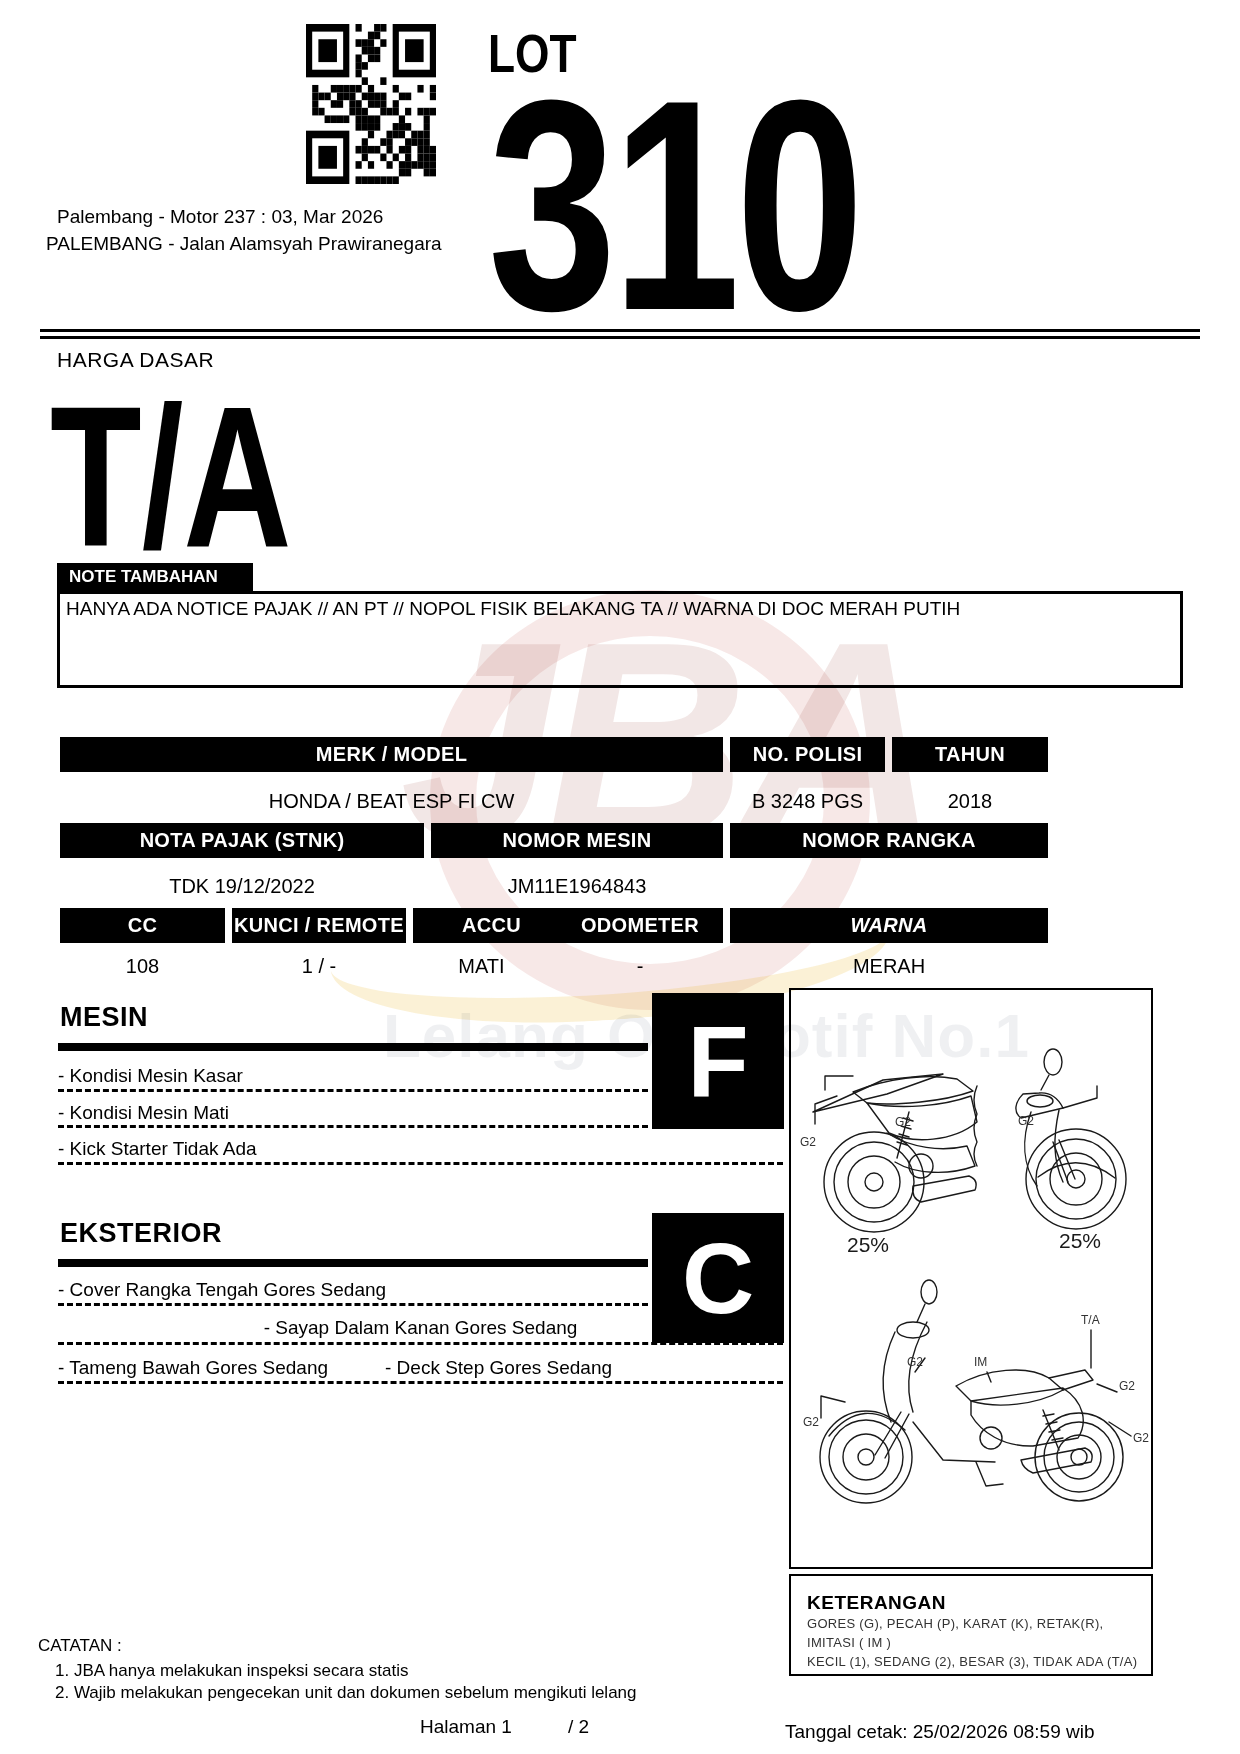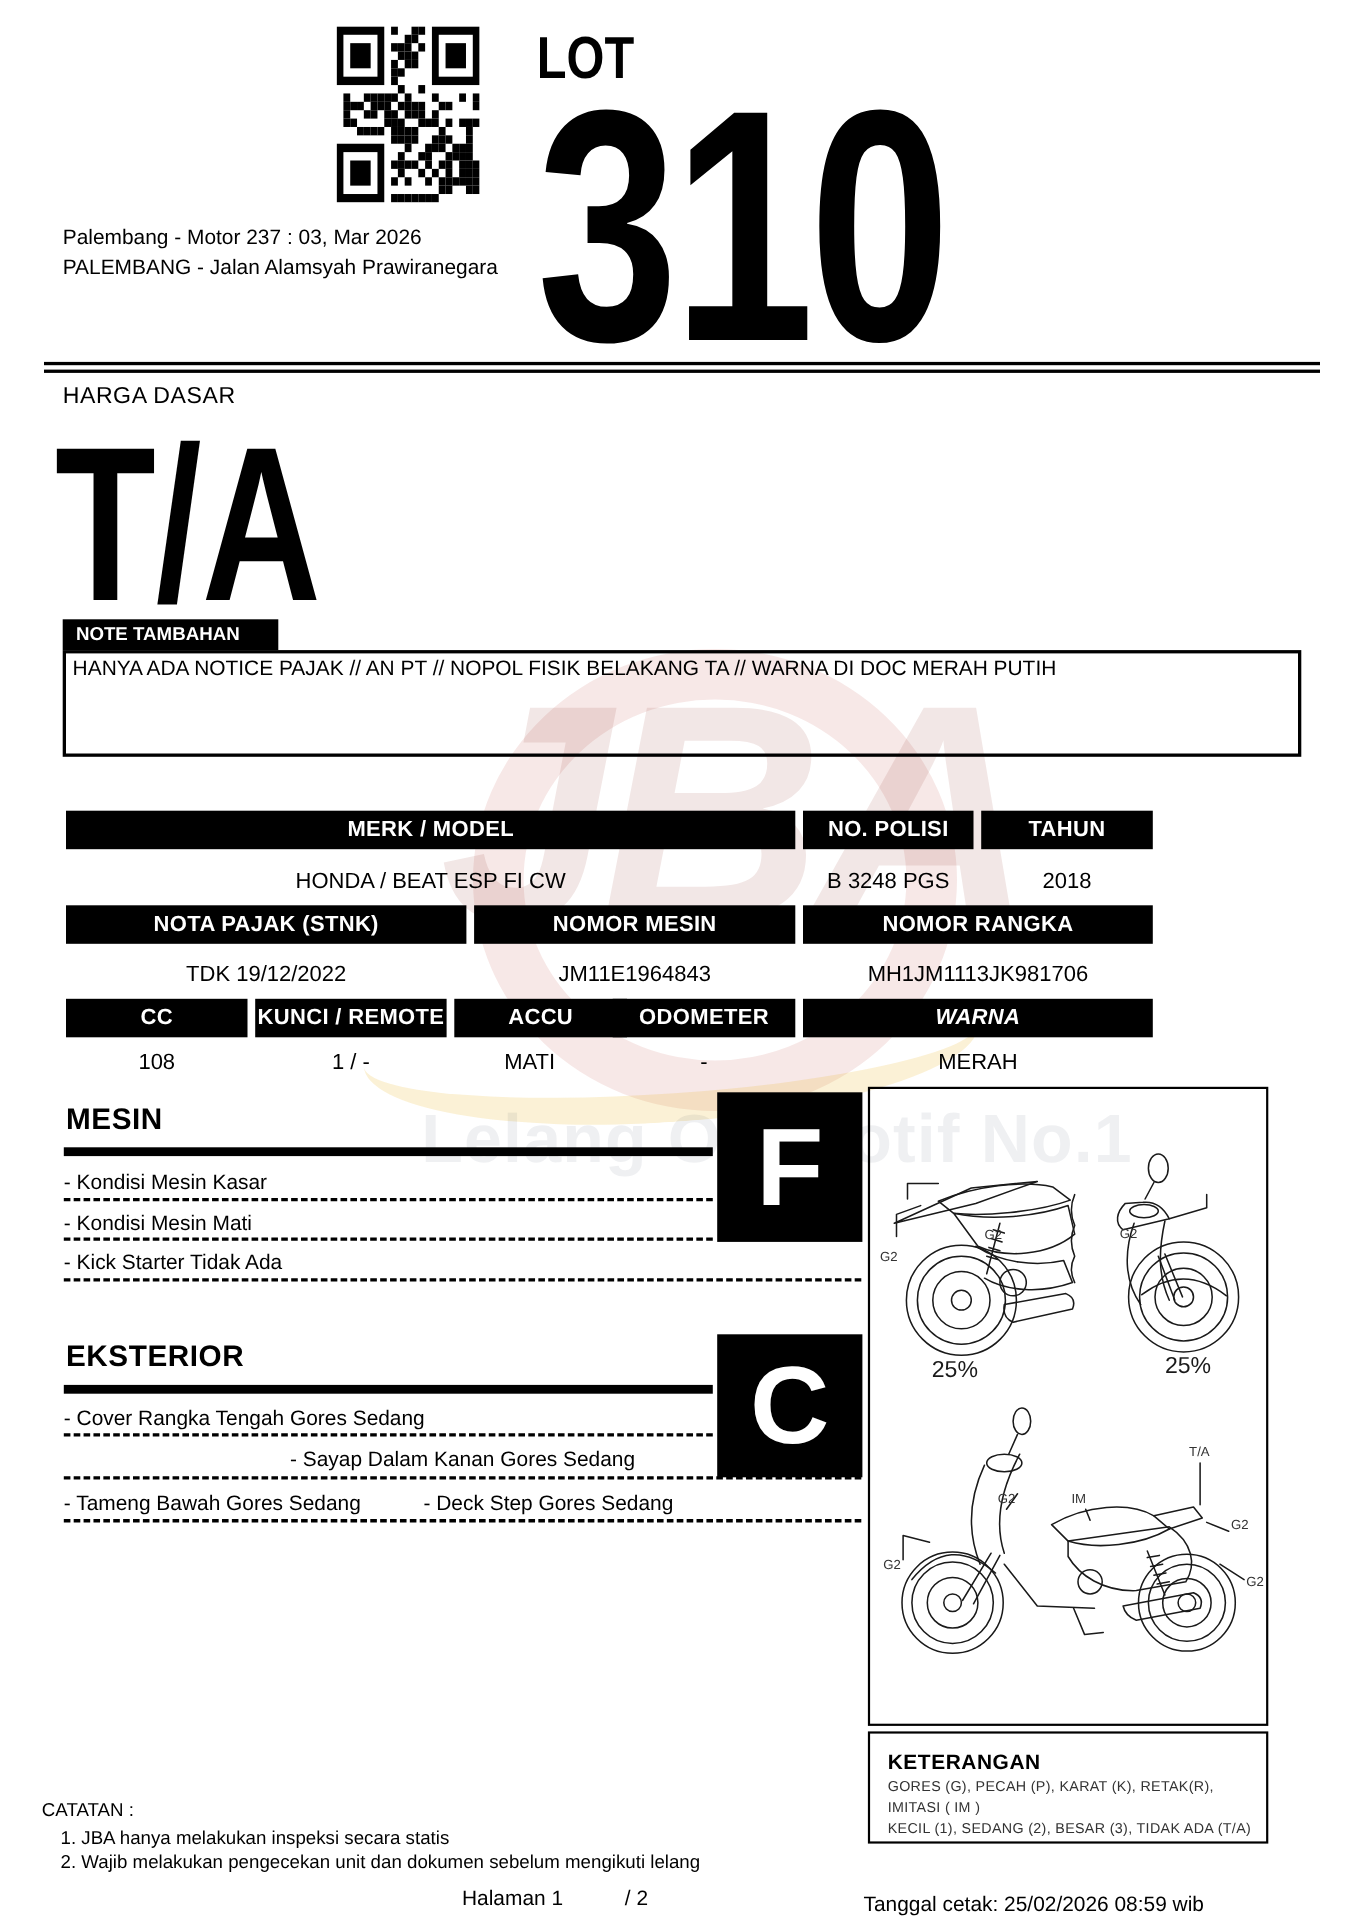--- a/index.html
+++ b/index.html
@@ -204,21 +204,21 @@
         <rect x="0" y="84" width="42" height="42"></rect>
         <rect x="6" y="90" width="30" height="30" fill="#fff"></rect>
         <rect x="12" y="96" width="18" height="18" fill="#000"></rect>
       </g>
     </svg>
 
   <div class="abs lot-label" style="left:488px; top:26px;">LOT</div>
   <div class="abs lot-number" style="left:488px; top:82px;">310</div>
 
   <div class="abs addr" style="left:57px; top:203px;">Palembang - Motor 237 : 03, Mar 2026</div>
-  <div class="abs addr" style="left:57px; top:230px;">PALEMBANG - Jalan Alamsyah Prawiranegara</div>
+  <div class="abs addr" style="left:46px; top:230px;">PALEMBANG - Jalan Alamsyah Prawiranegara</div>
 
   <div class="abs rule" style="top:329px;"></div>
   <div class="abs rule" style="top:336px;"></div>
 
   <div class="abs harga-label" style="left:57px; top:348px;">HARGA DASAR</div>
   <div class="abs harga-value" style="left:50px; top:382px;">T/A</div>
 
   <div class="abs note-label" style="left:57px; top:563px; width:196px; height:28px;">NOTE TAMBAHAN</div>
   <div class="abs note-box" style="left:57px; top:591px; width:1126px; height:97px;">
     <div class="note-text">HANYA ADA NOTICE PAJAK // AN PT // NOPOL FISIK BELAKANG TA // WARNA DI DOC MERAH PUTIH</div>
@@ -229,21 +229,20 @@
   <div class="abs hdr" style="left:892px; top:737px; width:156px;">TAHUN</div>
   <div class="abs val" style="left:60px; top:787px; width:663px;">HONDA / BEAT ESP FI CW</div>
   <div class="abs val" style="left:730px; top:787px; width:155px;">B 3248 PGS</div>
   <div class="abs val" style="left:892px; top:787px; width:156px;">2018</div>
 
   <div class="abs hdr" style="left:60px; top:823px; width:364px;">NOTA PAJAK (STNK)</div>
   <div class="abs hdr" style="left:431px; top:823px; width:292px;">NOMOR MESIN</div>
   <div class="abs hdr" style="left:730px; top:823px; width:318px;">NOMOR RANGKA</div>
   <div class="abs val" style="left:60px; top:872px; width:364px;">TDK 19/12/2022</div>
   <div class="abs val" style="left:431px; top:872px; width:292px;">JM11E1964843</div>
-  <div class="abs val" style="left:730px; top:872px; width:318px;">MH1JM1113JK981706</div>
 
   <div class="abs hdr" style="left:60px; top:908px; width:165px;">CC</div>
   <div class="abs hdr" style="left:232px; top:908px; width:174px;">KUNCI / REMOTE</div>
   <div class="abs hdr" style="left:413px; top:908px; width:157px;">ACCU</div>
   <div class="abs hdr" style="left:557px; top:908px; width:166px;">ODOMETER</div>
   <div class="abs hdr" style="left:730px; top:908px; width:318px;font-style:italic;">WARNA</div>
   <div class="abs val" style="left:60px; top:952px; width:165px;">108</div>
   <div class="abs val" style="left:232px; top:952px; width:174px;">1 / -</div>
   <div class="abs val" style="left:413px; top:952px; width:137px;">MATI</div>
   <div class="abs val" style="left:557px; top:952px; width:166px;">-</div>

